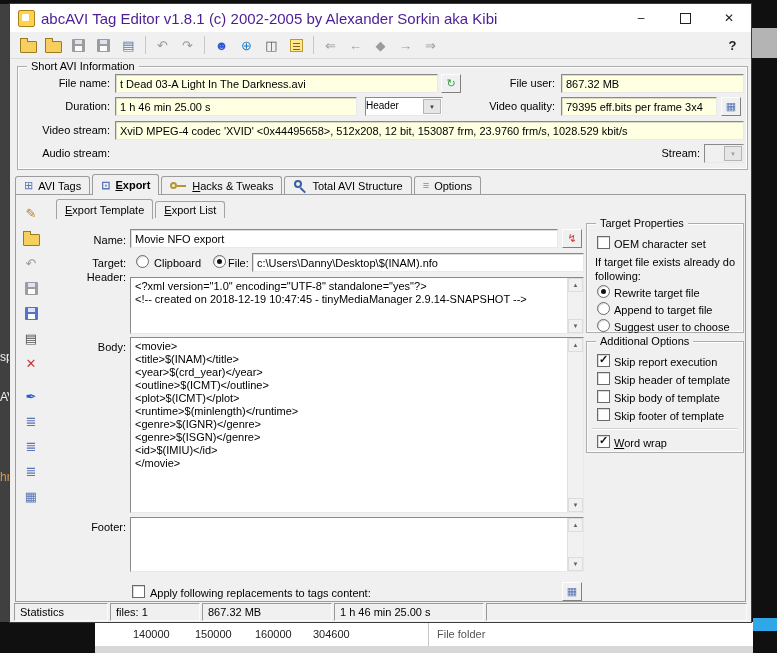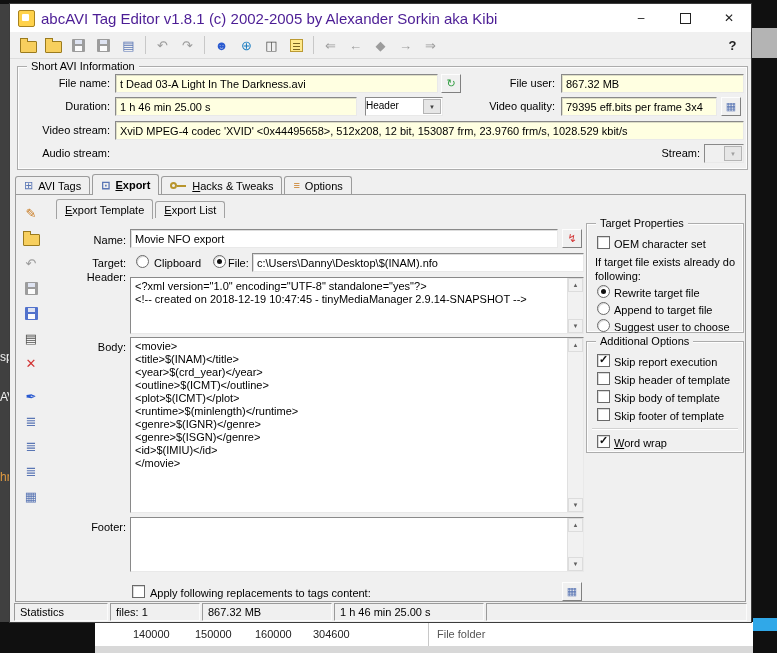--- a/index.html
+++ b/index.html
@@ -217,20 +217,24 @@
       </div>
       <div class="tab active">
         <span class="g c-steel" style="font-size:11px">⊡</span>
         <span class="af">Export</span>
       </div>
       <div class="tab">
         <span class="ic-key"></span>
         <span class="af">Hacks &amp; Tweaks</span>
       </div>
       <div class="tab">
+        <span class="ic-mag"></span>
+        <span>Total AVI Structure</span>
+      </div>
+      <div class="tab">
         <span class="g c-orange" style="font-size:11px">≡</span>
         <span>Options</span>
       </div>
     </div>
 
     <div class="panel">
 
       <div class="vtb">
         <div class="vb">
             <span class="g c-orange">✎</span>

